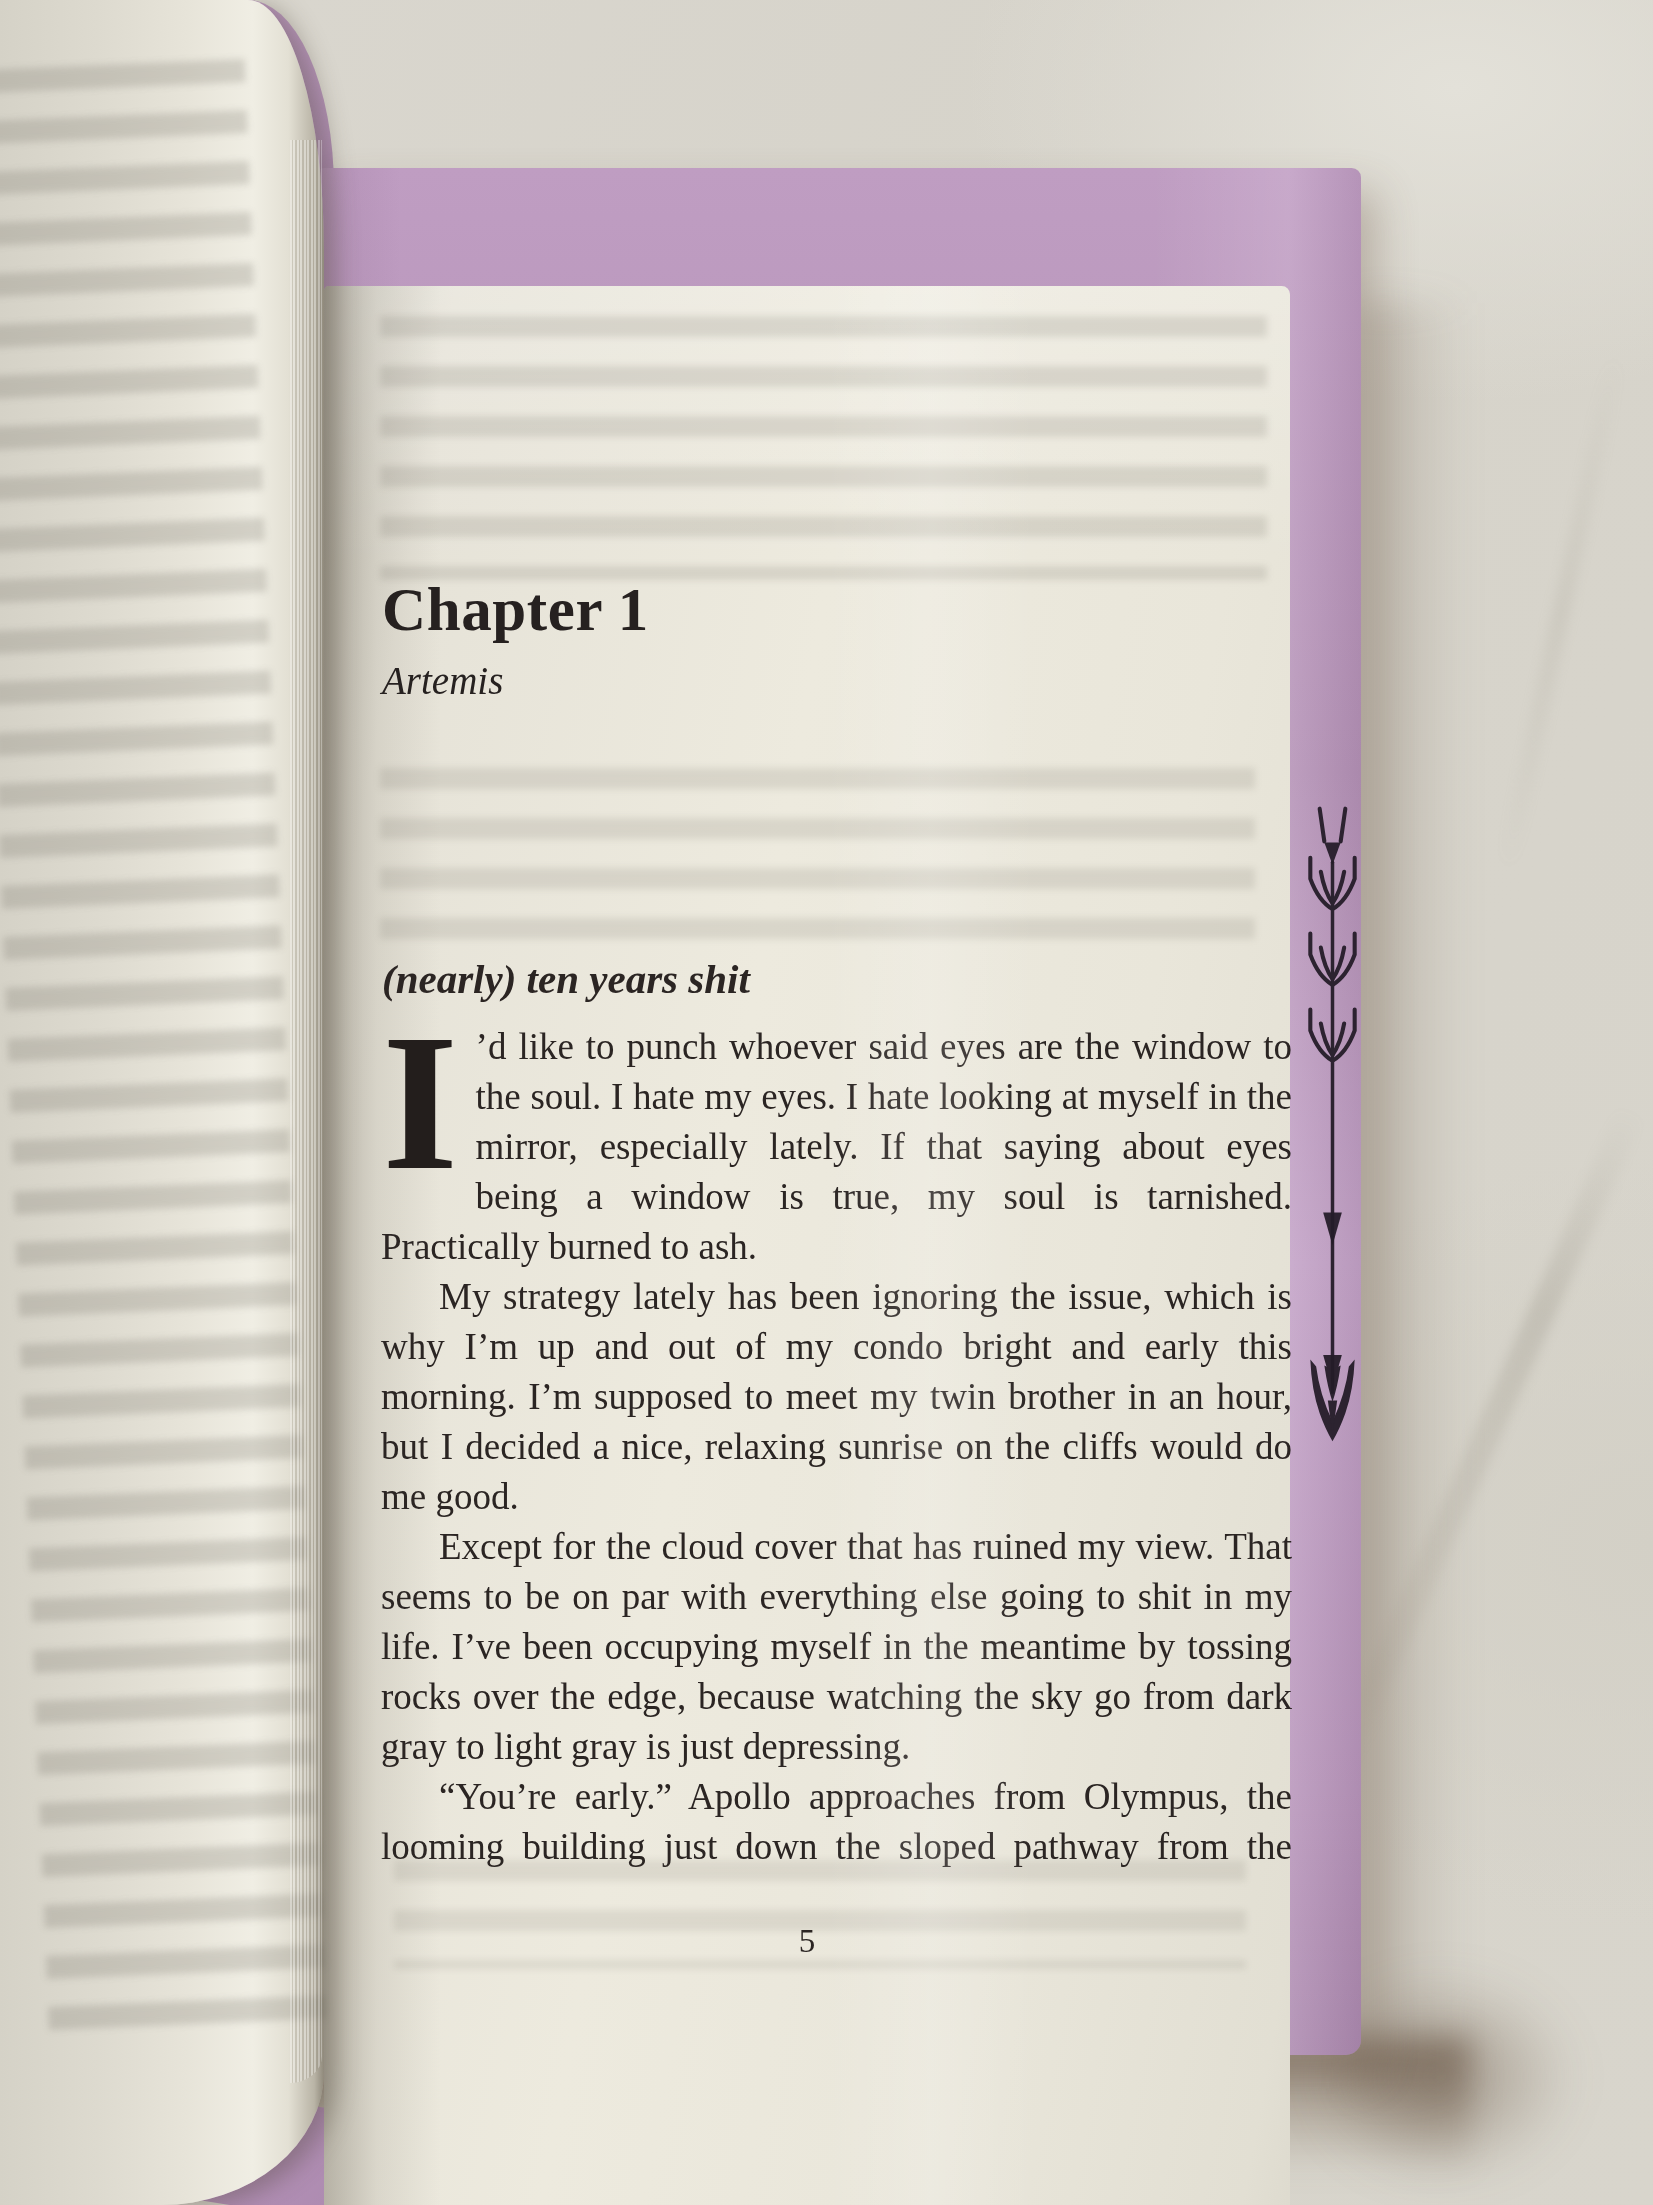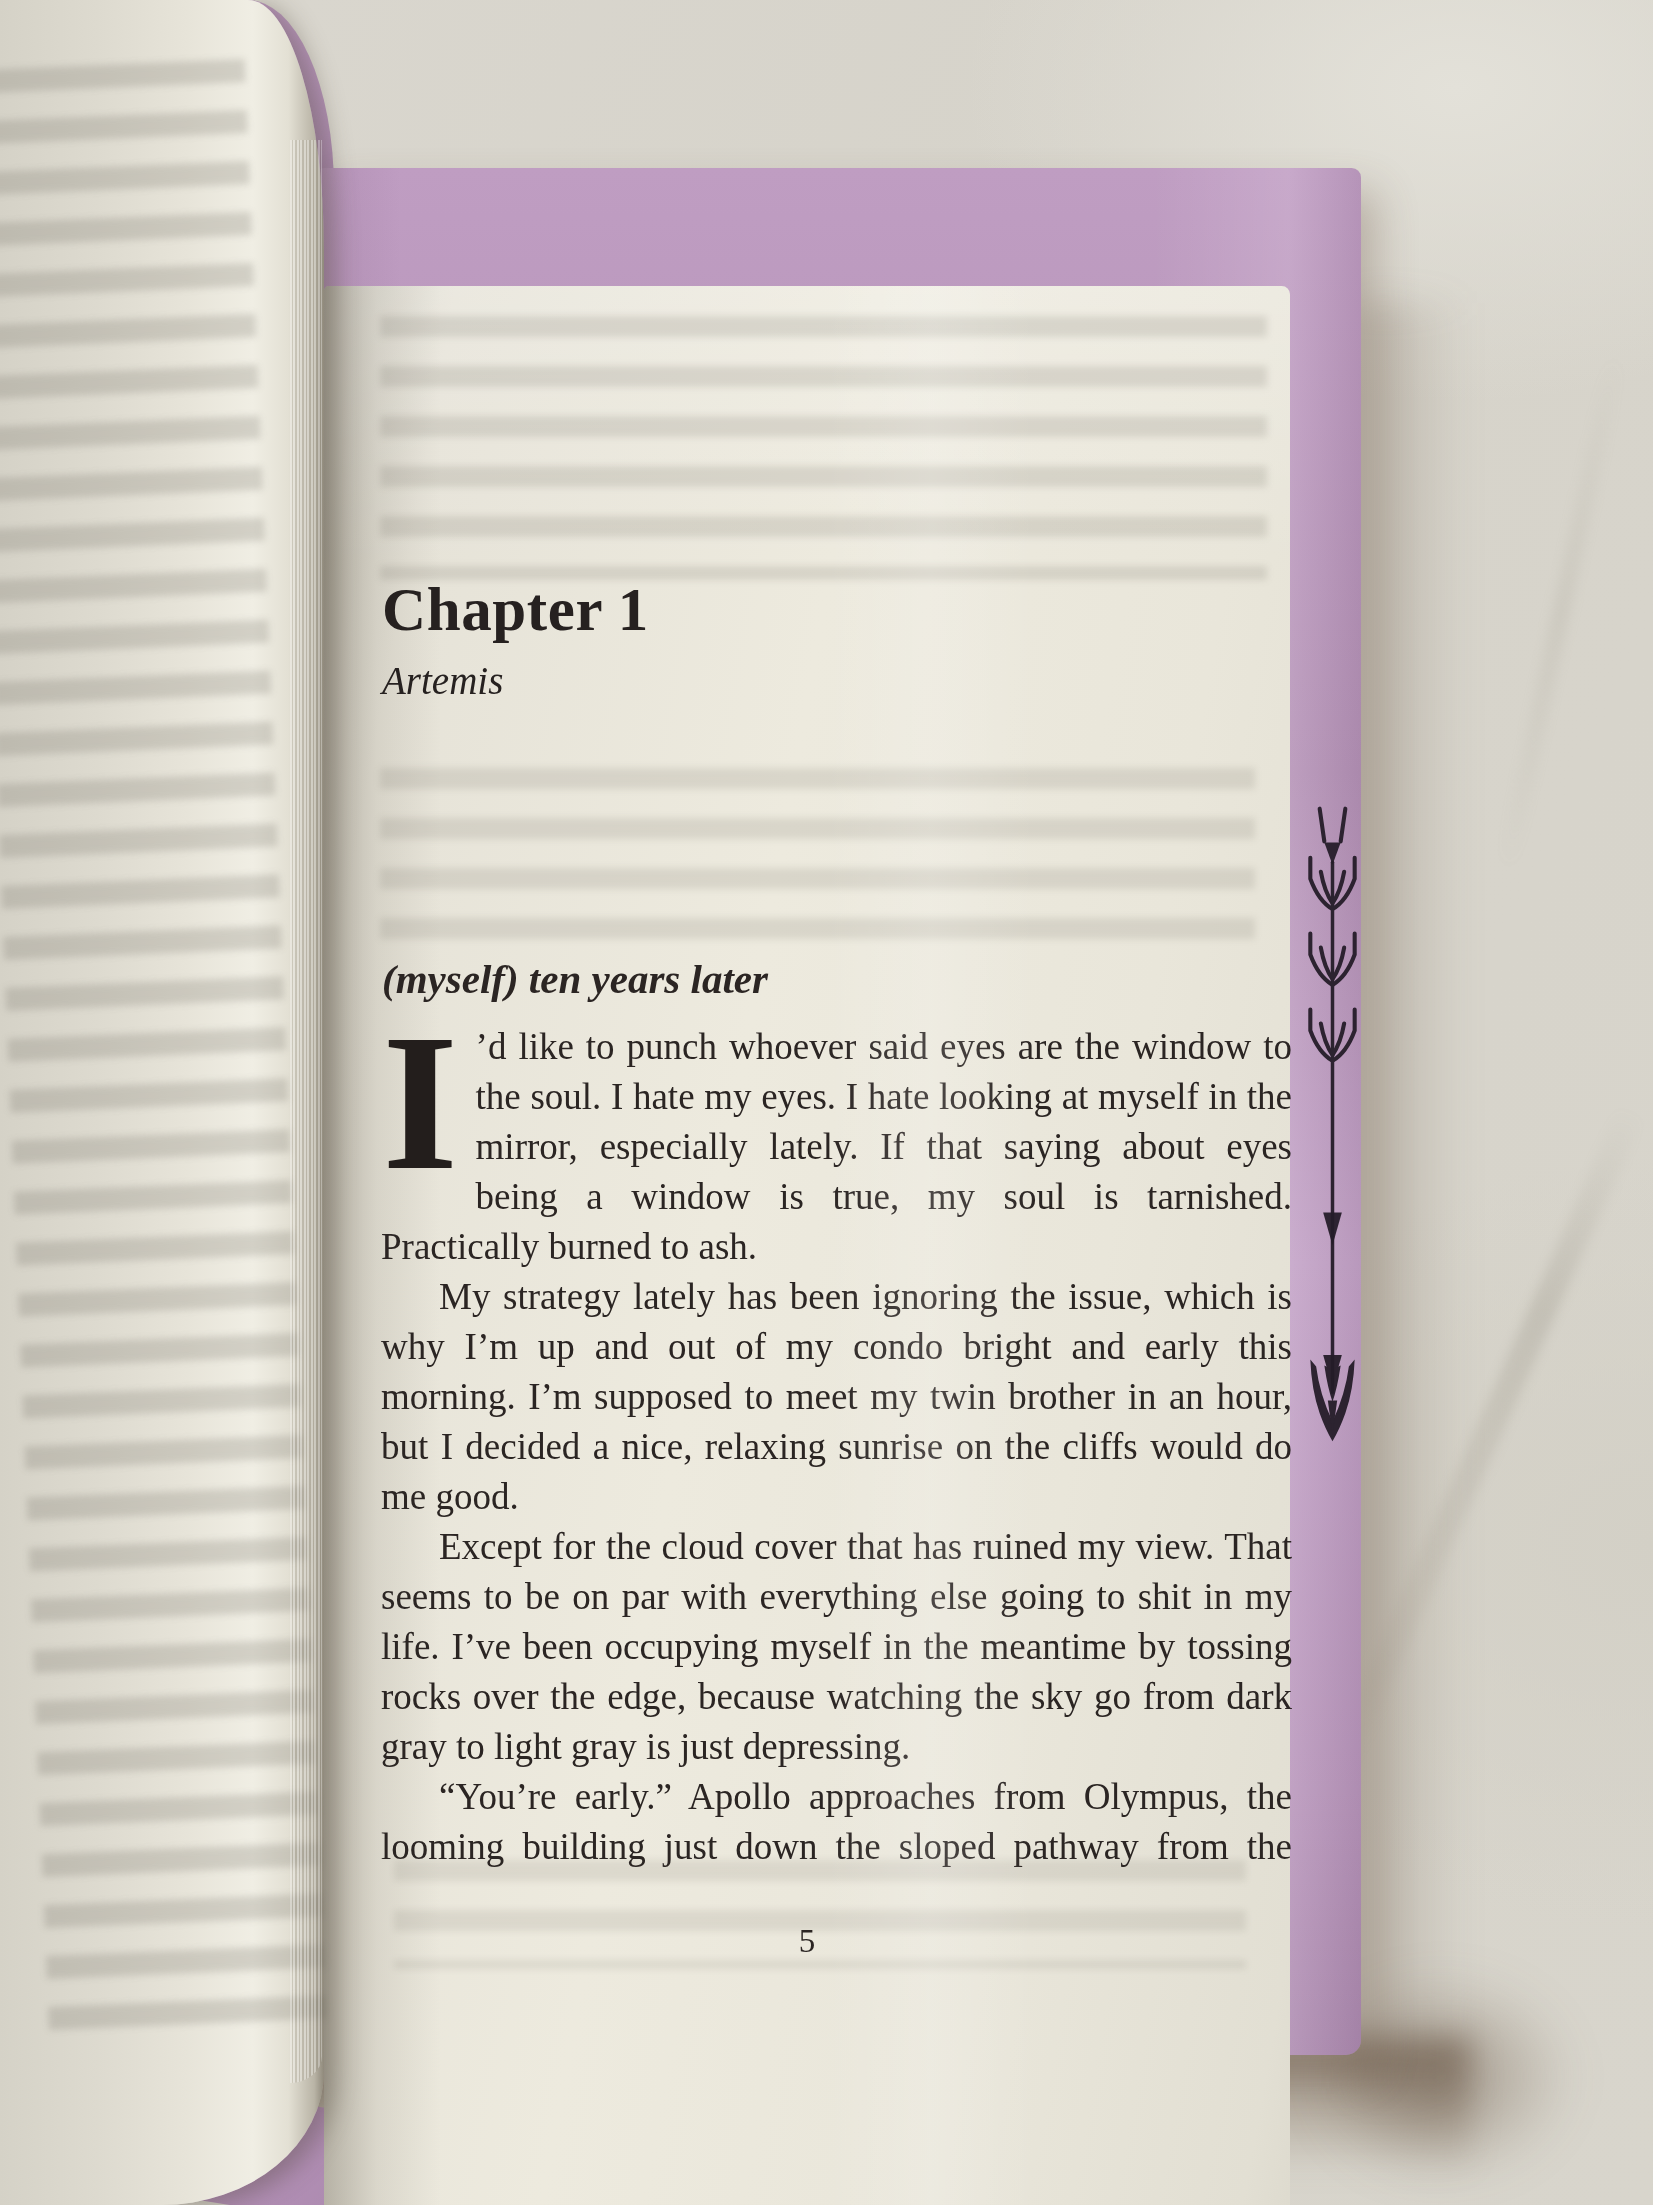--- a/index.html
+++ b/index.html
@@ -114,21 +114,21 @@
   <div class="page">
     <div class="ghost ga"></div>
     <div class="ghost gb"></div>
     <div class="ghost gc"></div>
 
     <div class="heading">
       <div class="chapter-label">Chapter 1</div>
       <div class="chapter-title">Artemis</div>
     </div>
 
-    <div class="subtitle">(myself) ten years later</div>
+    <div class="subtitle">(nearly) ten years shit</div>
 
     <div class="body">
       <p><span class="dropcap">I</span><span>’d like to punch whoever said eyes are the window to the soul. I hate my eyes. I hate looking at myself in the mirror, especially lately. If that saying about eyes being a window is true, my soul is tarnished. Practically burned to ash.</span></p>
       <p class="ind">My strategy lately has been ignoring the issue, which is why I’m up and out of my condo bright and early this morning. I’m supposed to meet my twin brother in an hour, but I decided a nice, relaxing sunrise on the cliffs would do me good.</p>
       <p class="ind">Except for the cloud cover that has ruined my view. That seems to be on par with everything else going to shit in my life. I’ve been occupying myself in the meantime by tossing rocks over the edge, because watching the sky go from dark gray to light gray is just depressing.</p>
       <p class="ind force-last">“You’re early.” Apollo approaches from Olympus, the looming building just down the sloped pathway from the</p>
     </div>
 
     <div class="pagenum">5</div>
   </div>

